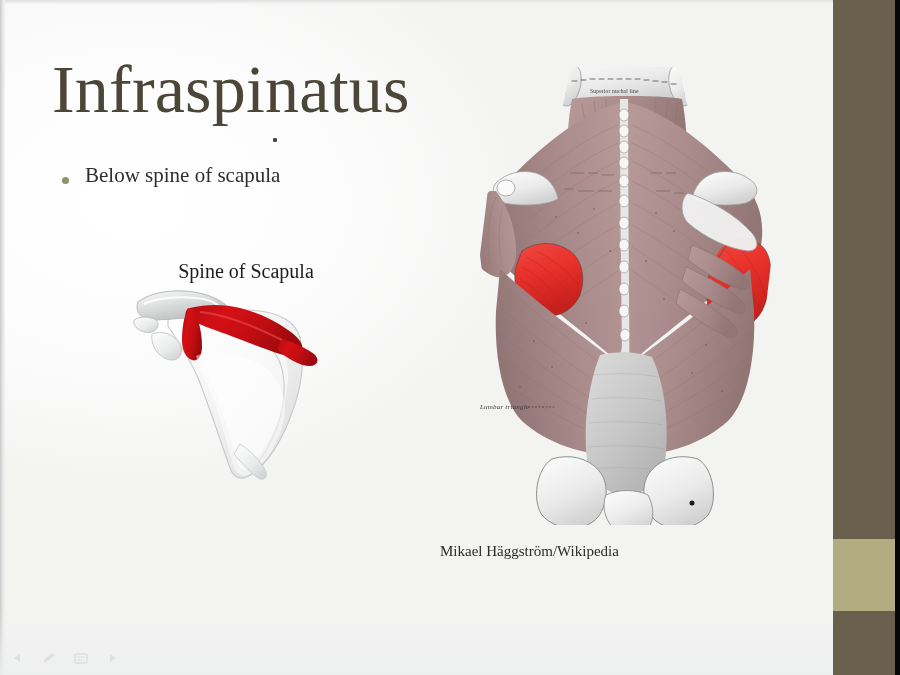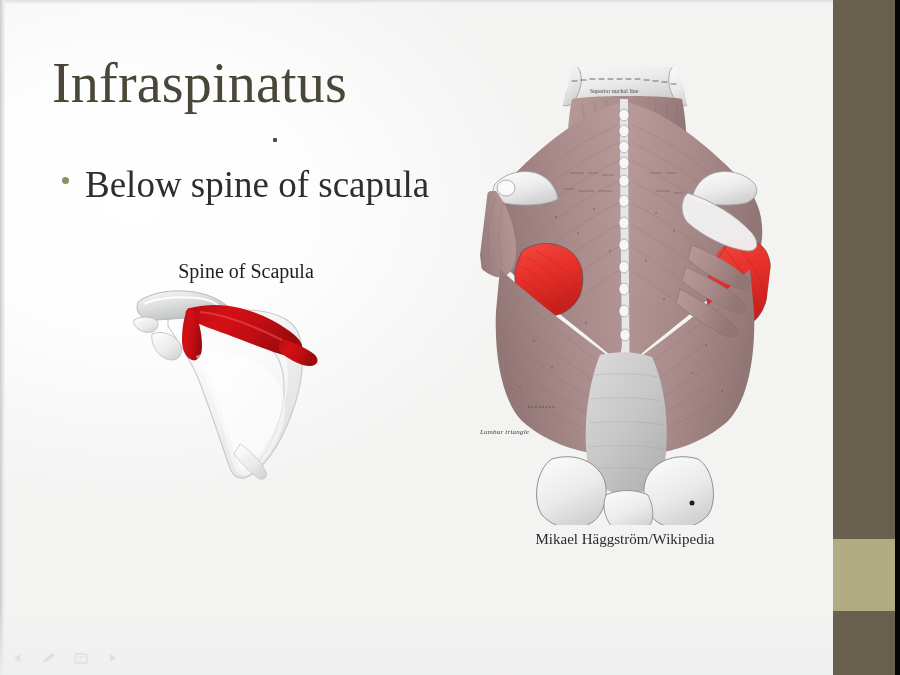--- a/index.html
+++ b/index.html
@@ -53,21 +53,21 @@
     width: 833px; height: 70px;
     background: linear-gradient(to bottom, rgba(255,255,255,0) 0%, rgba(238,239,239,0.85) 100%);
     pointer-events: none;
   }
 
   
   #slide-title {
     position: absolute;
     left: 52px;
     top: 54px;
-    font-size: 56px;
+    font-size: 68px;
     line-height: 1.05;
     color: #4b4738;
     letter-spacing: 0.2px;
     white-space: nowrap;
   }
 
   
   #stray-dot {
     position: absolute;
     left: 273px;
@@ -90,21 +90,21 @@
   #bullet-marker {
     width: 7px;
     height: 7px;
     border-radius: 50%;
     background: #8e9263;
     margin-top: 14px;
     margin-right: 16px;
     flex: 0 0 auto;
   }
   #bullet-text {
-    font-size: 37px;
+    font-size: 21px;
     color: #2e2e2e;
     line-height: 1.2;
     white-space: nowrap;
   }
 
   
   #scapula-figure {
     position: absolute;
     left: 120px;
     top: 240px;
@@ -150,37 +150,35 @@
   #back-image {
     position: absolute;
     left: 20px;
     top: 0;
     width: 330px;
     height: 480px;
   }
   #back-credit {
     position: absolute;
     left: 0;
-    top: 476px;
+    top: 488px;
     width: 370px;
-    text-align: center;
     font-size: 15px;
     color: #2b2b2b;
     white-space: nowrap;
   }
   #lumbar-label {
     position: absolute;
     left: 40px;
     top: 348px;
     font-size: 7px;
     font-style: italic;
     color: #3a3a3a;
     letter-spacing: .2px;
     white-space: nowrap;
-    margin-top: 25px;
   }
   #nuchal-label {
     position: absolute;
     left: 150px;
     top: 33px;
     font-size: 5.5px;
     color: #3a3a3a;
     letter-spacing: .2px;
     white-space: nowrap;
   }

